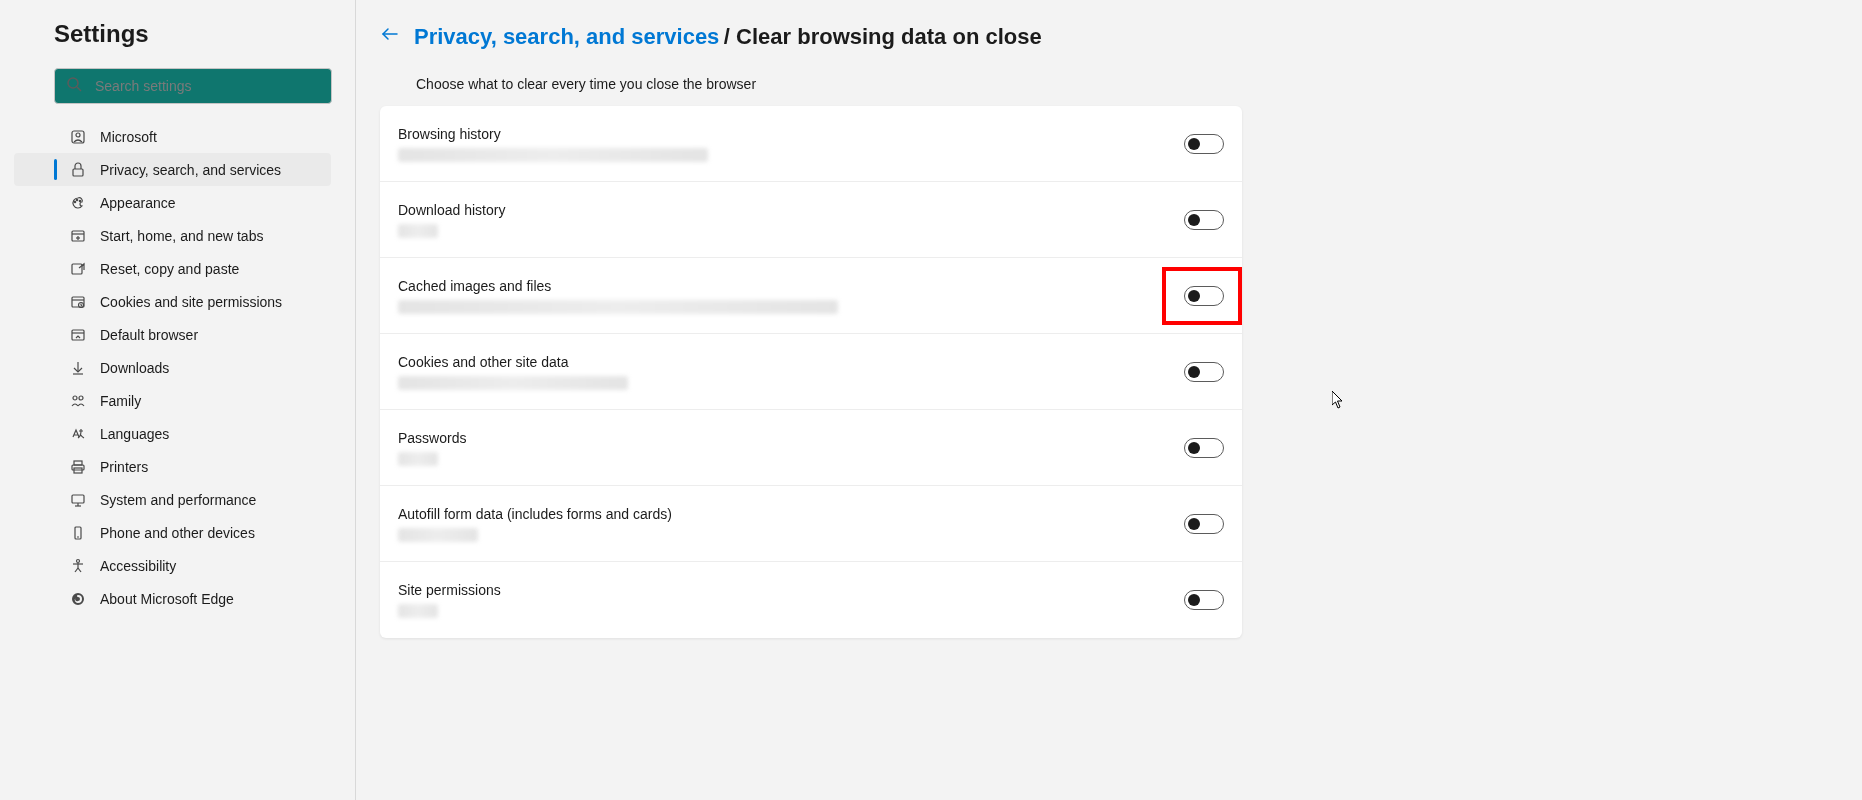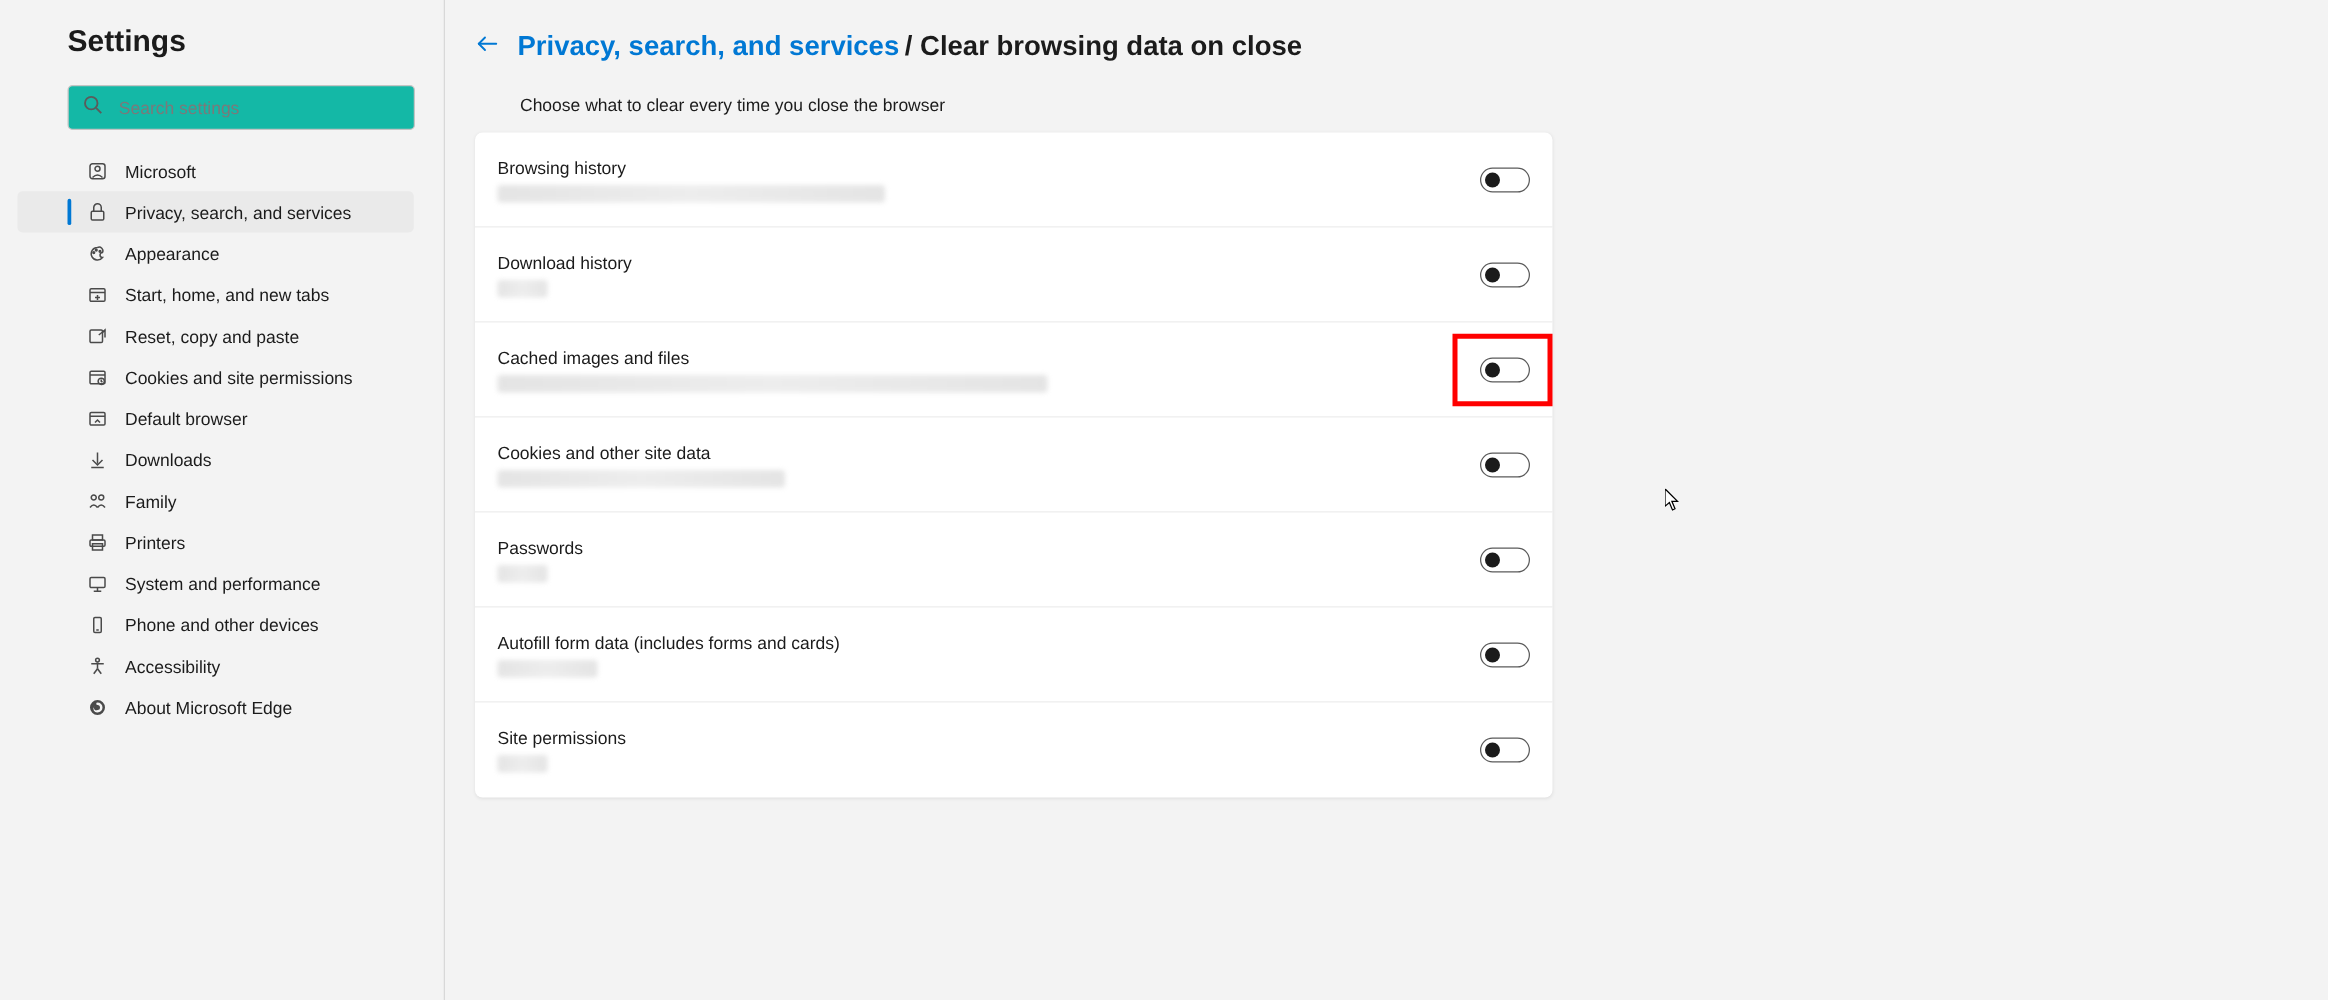--- a/index.html
+++ b/index.html
@@ -30,21 +30,21 @@
     .search-wrapper {
       position: relative;
       margin-bottom: 16px;
       width: 278px;
     }
     .search-input {
       width: 100%;
       height: 36px;
       border: 1px solid #c4c4c4;
       border-radius: 4px;
-      background: #14b8a6;
+      background: #0f766e;
       padding-left: 40px;
       font-size: 14px;
       color: #1b1b1b;
     }
     .search-input::placeholder {
       color: #7a7a7a;
     }
     .search-icon {
       position: absolute;
       left: 12px;
@@ -86,21 +86,20 @@
       justify-content: center;
       margin-right: 12px;
       color: #4a4a4a;
     }
     .main {
       flex: 1;
       padding: 24px 0 0 24px;
     }
     .breadcrumb {
       display: flex;
-      align-items: center;
       gap: 14px;
       margin-bottom: 26px;
     }
     .back-arrow {
       color: #0078d4;
       cursor: pointer;
     }
     .breadcrumb-link {
       color: #0078d4;
       font-size: 22px;
@@ -297,20 +296,29 @@
       <li class="nav-item">
         <span class="nav-icon">
           <svg width="16" height="16" viewBox="0 0 16 16" fill="none" stroke="currentColor" stroke-width="1.2">
             <circle cx="5" cy="5" r="2"></circle>
             <circle cx="11" cy="5" r="2"></circle>
             <path d="M2 13 Q5 9 8 13"></path>
             <path d="M8 13 Q11 9 14 13"></path>
           </svg>
         </span>
         <span>Family</span>
+      </li>
+      <li class="nav-item">
+        <span class="nav-icon">
+          <svg width="16" height="16" viewBox="0 0 16 16" fill="none" stroke="currentColor" stroke-width="1.2">
+            <path d="M3 11 L6 4 L9 11 M4 9 L8 9"></path>
+            <path d="M9 5 L13 5 M11 5 L11 3 M11 5 Q11 10 8 12 M10 8 Q12 11 14 12"></path>
+          </svg>
+        </span>
+        <span>Languages</span>
       </li>
       <li class="nav-item">
         <span class="nav-icon">
           <svg width="16" height="16" viewBox="0 0 16 16" fill="none" stroke="currentColor" stroke-width="1.2">
             <rect x="4" y="2" width="8" height="4"></rect>
             <rect x="2" y="6" width="12" height="5" rx="1"></rect>
             <rect x="4" y="9" width="8" height="5"></rect>
           </svg>
         </span>
         <span>Printers</span>

